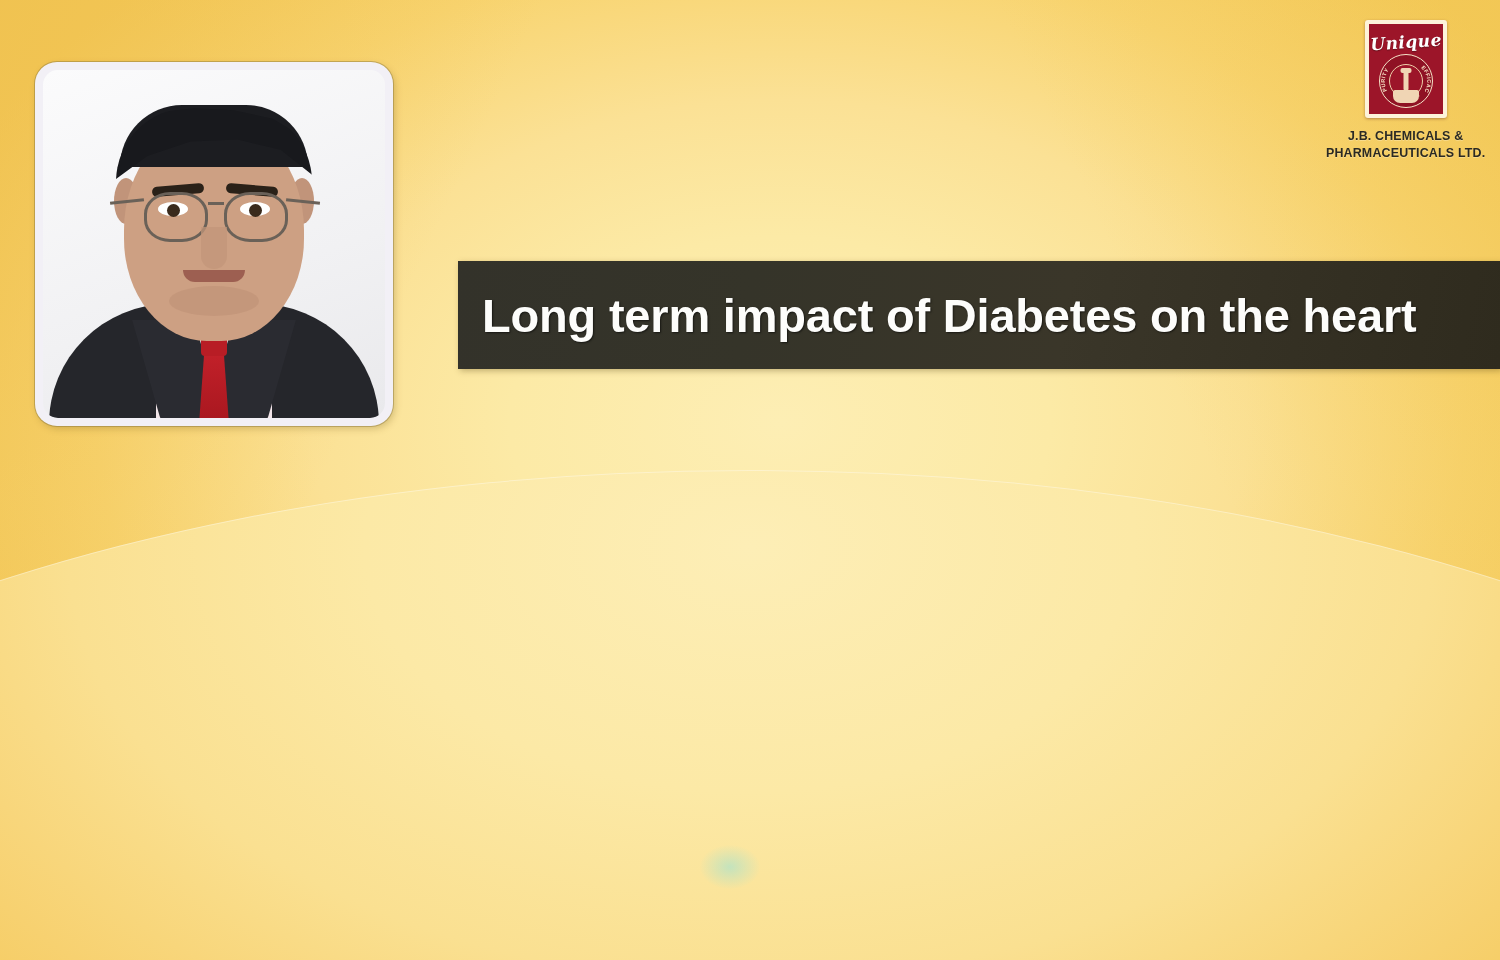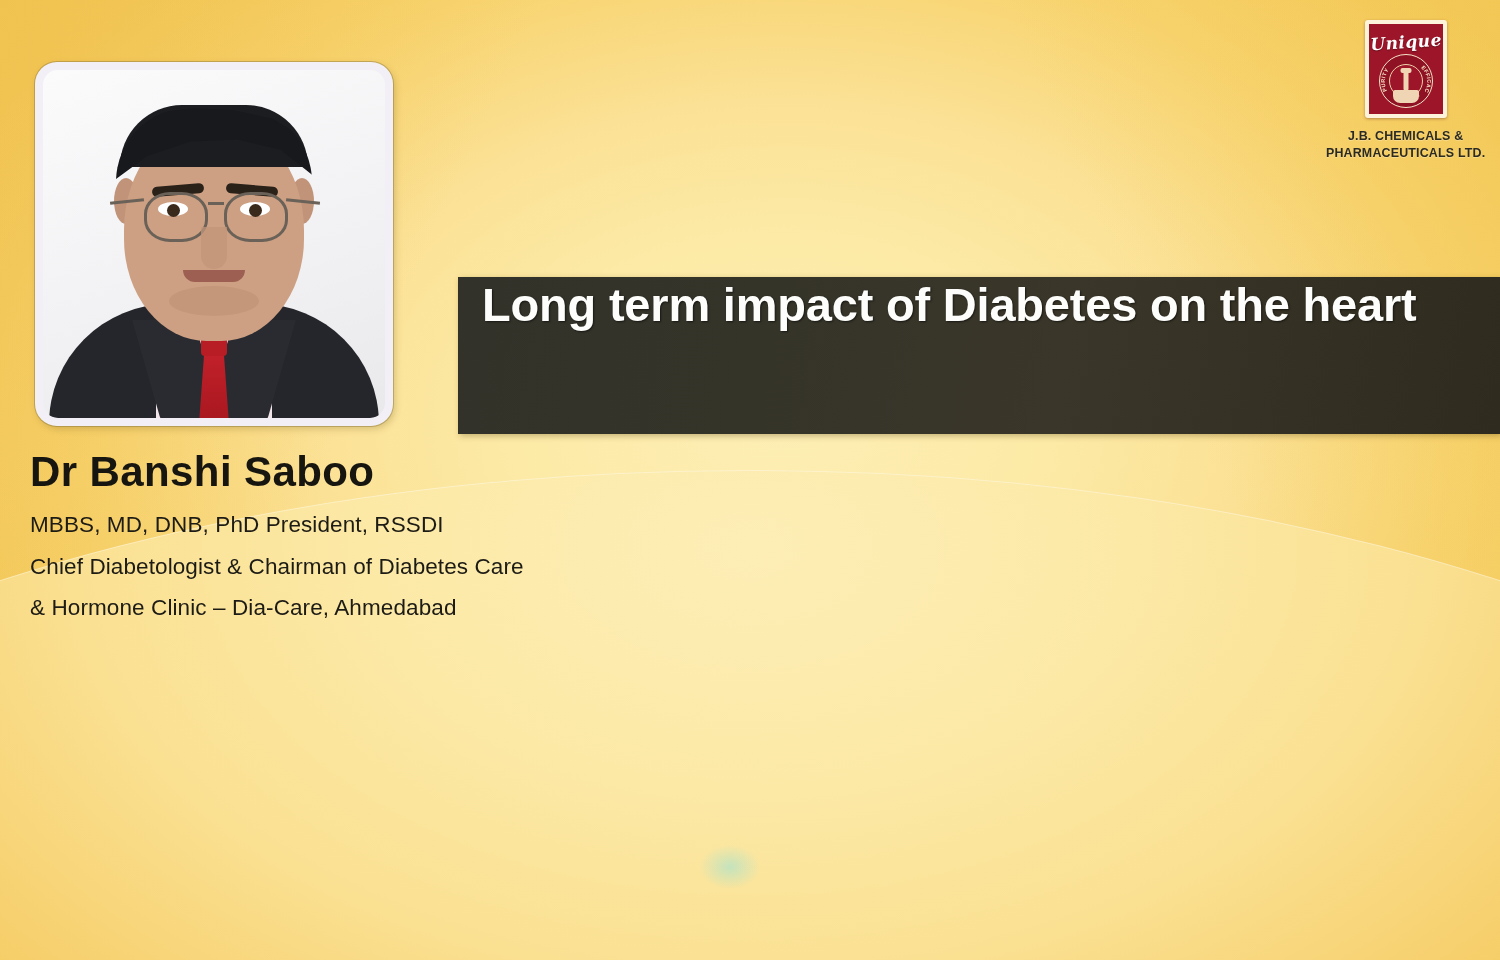--- a/index.html
+++ b/index.html
@@ -156,25 +156,24 @@
              width:26px;height:42px; background:#c2957a; border-radius:0 0 16px 16px; opacity:.75; }
   .pt-mouth{ position:absolute; left:50%; top:57.5%; transform:translateX(-50%);
              width:62px;height:12px; background:#9d5f51; border-radius:0 0 32px 32px; }
   .pt-chin{ position:absolute; left:50%; top:62%; transform:translateX(-50%);
              width:90px;height:30px; background:rgba(180,135,108,0.35); border-radius:50%; }
 
   
   #title-bar {
     position:absolute;
     left:458px; top:261px;
-    width:1042px; height:157px;
+    width:1042px; height:108px;
     background:linear-gradient(100deg,#33322a 0%, #353429 28%, #3a3629 58%, #332f22 84%, #2f2b1e 100%);
-    display:flex; 
+    display:flex; align-items:center;
     box-shadow:2px 2px 6px rgba(90,70,20,0.35);
-    margin-top:16px;
   }
   #title-text {
     color:#fdfdfb;
     font-size:47px;
     font-weight:bold;
     letter-spacing:-0.2px;
     padding-left:24px;
     white-space:nowrap;
     text-shadow:1px 1px 2px rgba(0,0,0,0.55);
   }
@@ -296,26 +295,20 @@
       <div class="pt-nose"></div>
       <div class="pt-mouth"></div>
       <div class="pt-chin"></div>
     </div>
   </div>
 
   <div id="title-bar">
     <div id="title-text">Long term impact of Diabetes on the heart</div>
   </div>
 
-  <div id="speaker-block">
-    <div id="speaker-name">Dr Banshi Saboo</div>
-    <div class="speaker-line">MBBS, MD, DNB, PhD President, RSSDI</div>
-    <div class="speaker-line">Chief Diabetologist &amp; Chairman of Diabetes Care</div>
-    <div class="speaker-line">&amp; Hormone Clinic – Dia-Care, Ahmedabad</div>
-  </div>
 
   <div id="sponsor-logo">
     <div id="logo-mark">
       <div id="logo-word">Unique</div>
       <div id="logo-seal">
         <svg class="seal-svg" viewBox="0 0 54 54">
           <defs>
             <path id="arcL" d="M 8,38 A 19,19 0 0 1 12,13" fill="none"></path>
             <path id="arcR" d="M 42,13 A 19,19 0 0 1 46,38" fill="none"></path>
             <path id="arcB" d="M 11,40 A 19,19 0 0 0 43,40" fill="none"></path>

